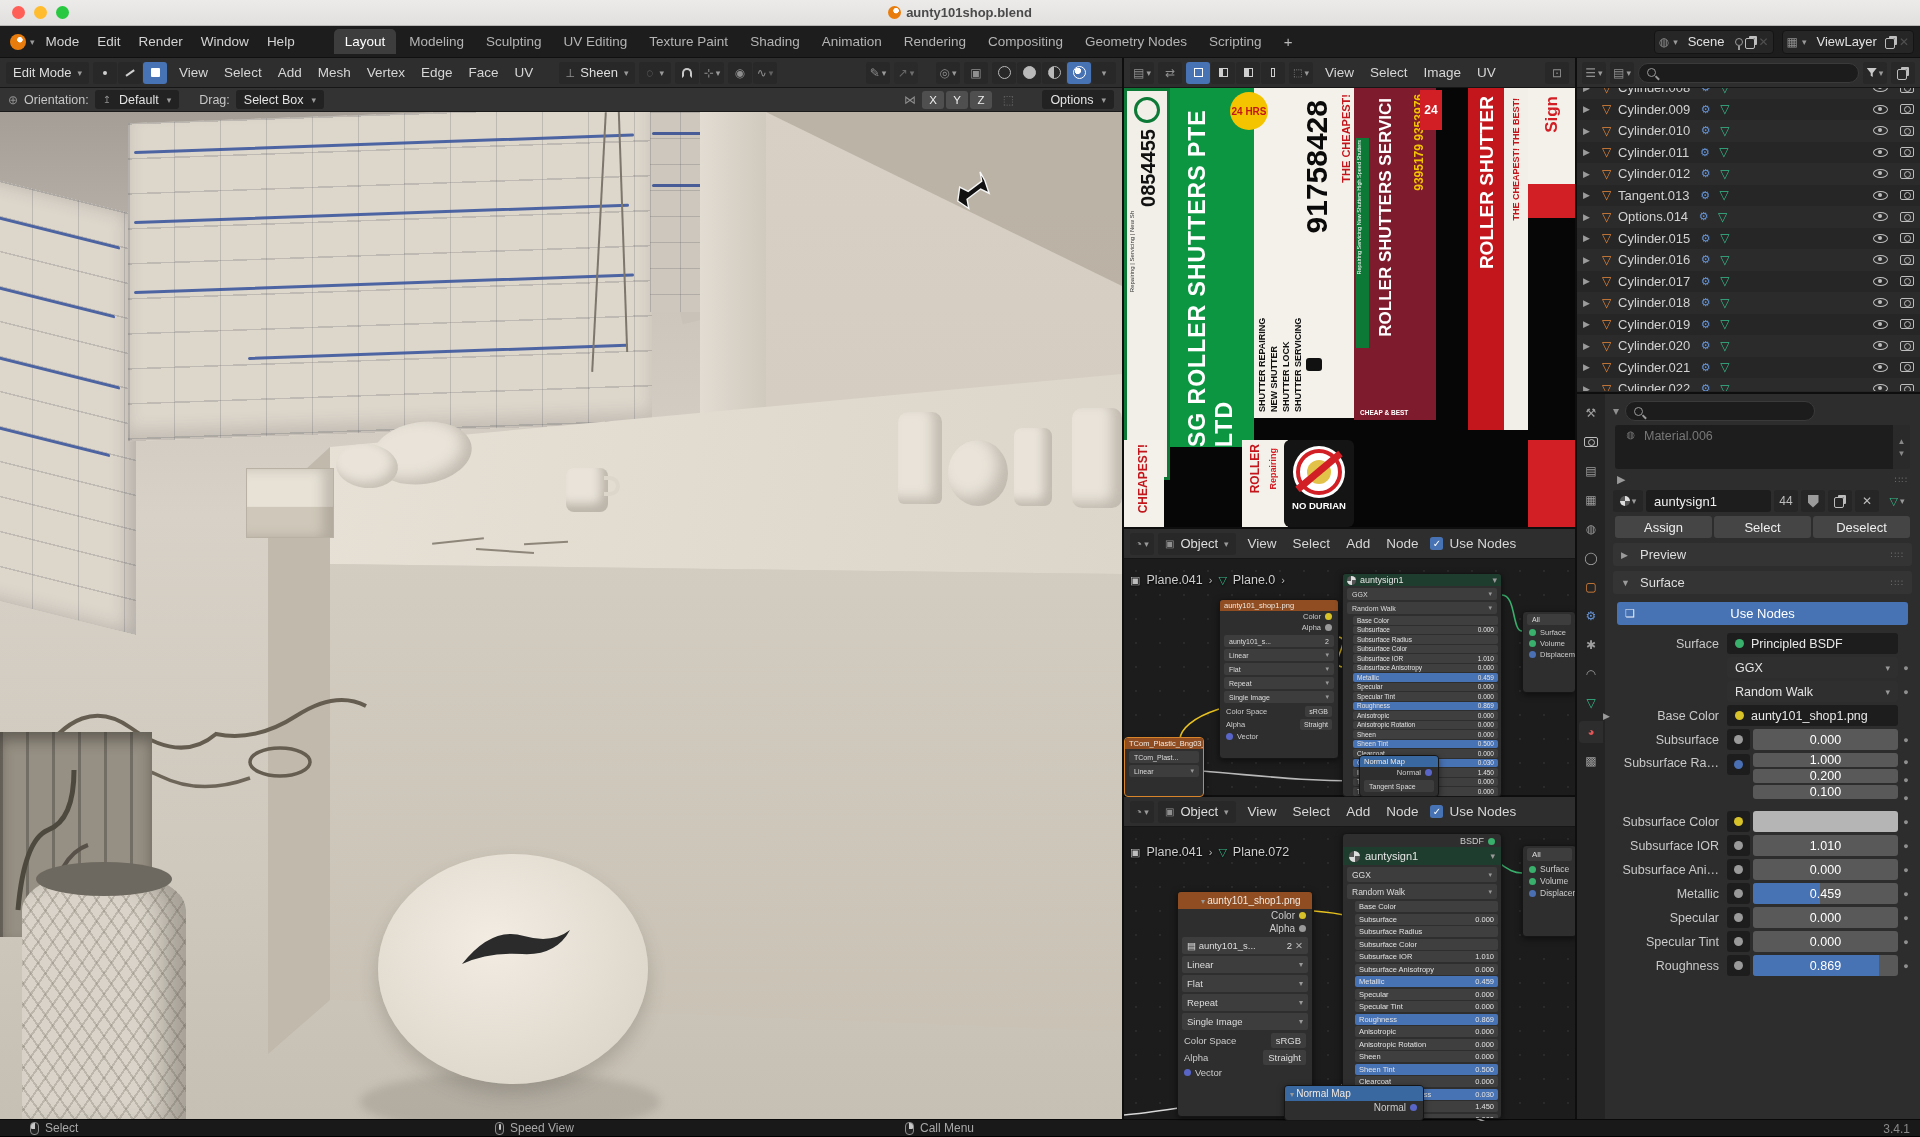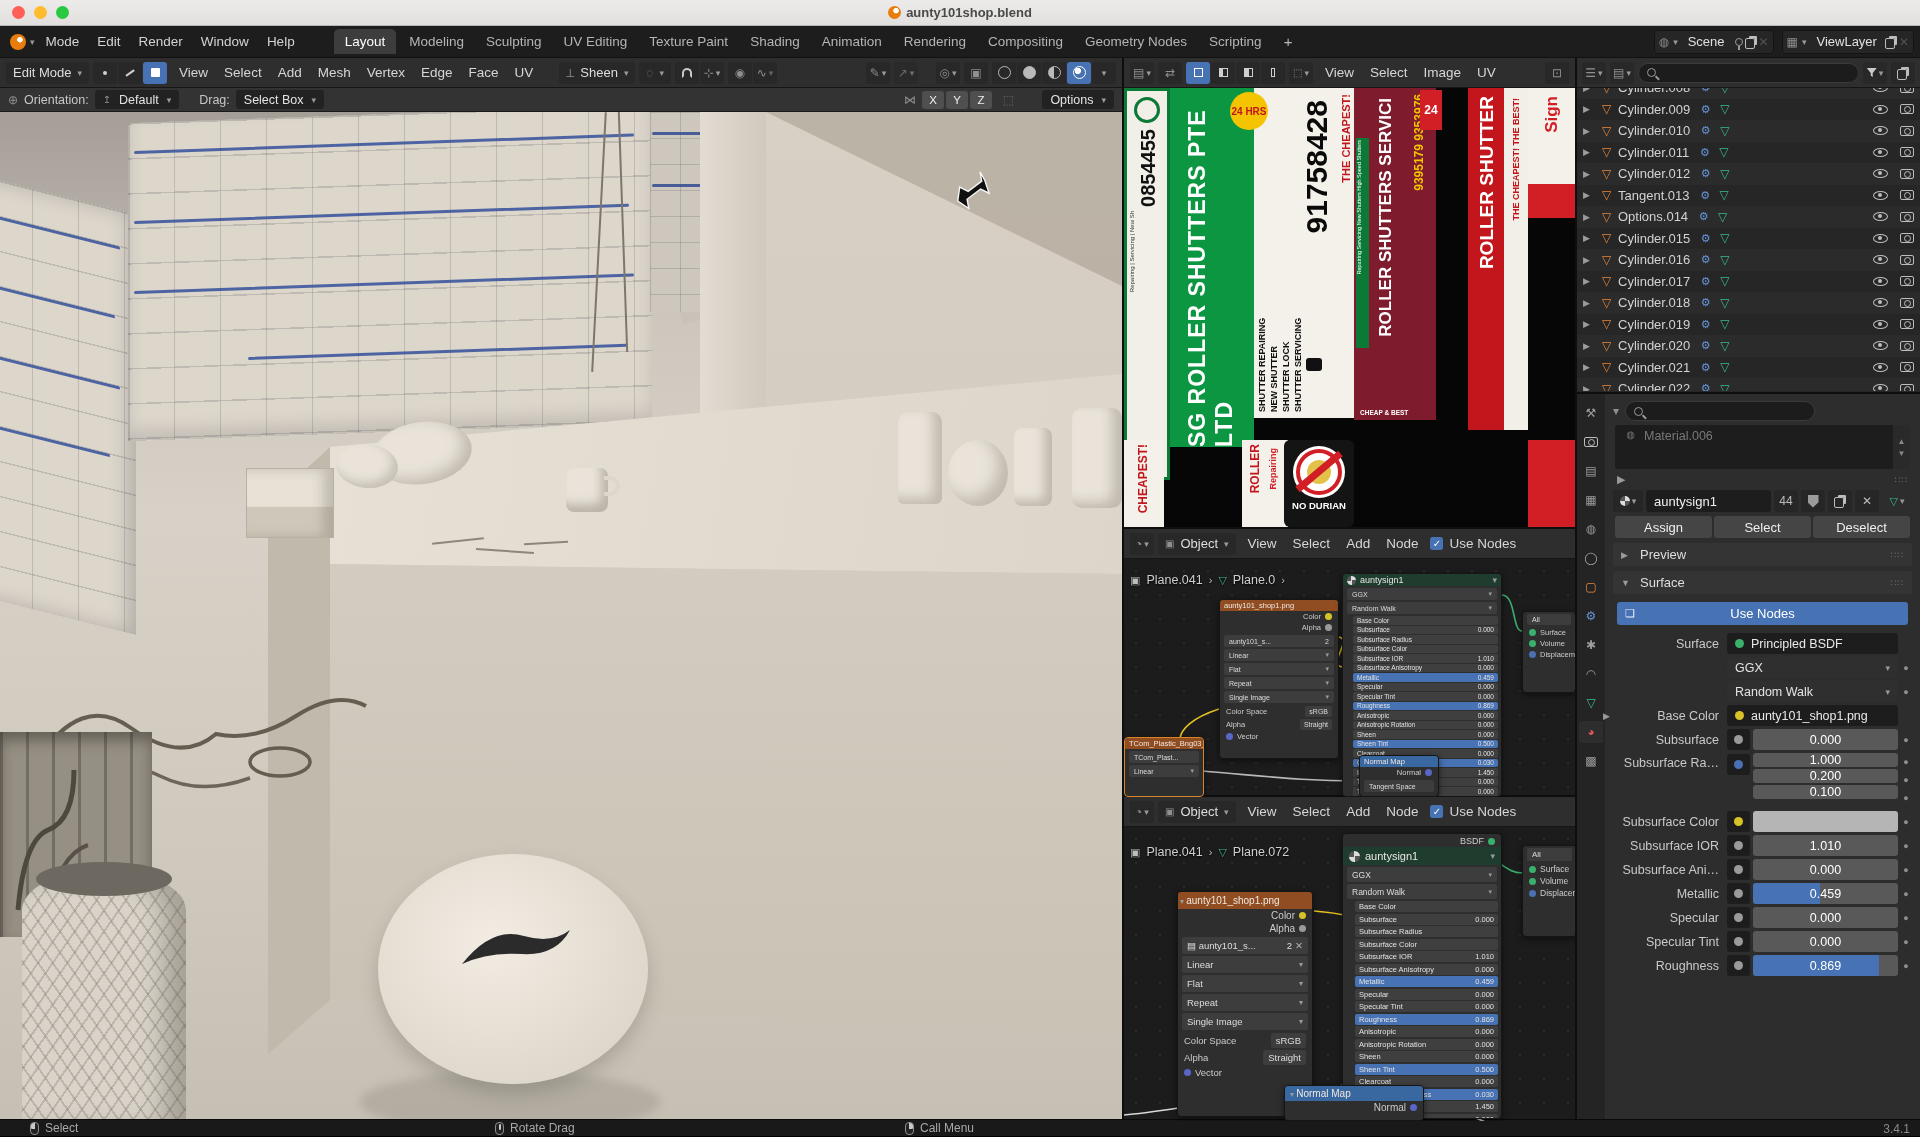--- a/index.html
+++ b/index.html
@@ -781,21 +781,21 @@
           <span>Plane.072</span>
       </div>
       <svg class="lines" style="left:0;top:0;width:453px;height:294px;z-index:1">
         <path class="wire" stroke="#e8c21f" stroke-width="2" d="M190,84 C 300,92 345,160 300,230 C 275,268 232,264 217,258"></path>
         <path class="wire" stroke="#39b06c" stroke-width="2" d="M352,28 C 374,28 380,46 398,46"></path>
         <path class="wire" stroke="#d8d8d8" stroke-width="2" d="M0,288 C 50,284 100,270 160,274"></path>
         <path class="wire" stroke="#d8d8d8" stroke-width="2" d="M300,280 C 335,280 352,292 364,296"></path>
       </svg>
 
       <div class="node" style="left:53px;top:64px;width:136px;height:226px;z-index:2">
-        <div class="nhead" style="font-size:10px;padding:3px 2px"><span class="caret" style="font-size:8px">▾ </span><span>aunty101_shop1.png</span></div>
+        <div class="nhead" style="font-size:10px;padding:3px 23px"><span class="caret" style="font-size:8px">▾ </span><span>aunty101_shop1.png</span></div>
         <div class="nout" style="font-size:10px">
             <span>Color</span>
             <span class="ndot y"></span>
           </div>
         <div class="nout" style="font-size:10px">
             <span>Alpha</span>
             <span class="ndot gr"></span>
           </div>
         <div class="nrowp" style="height:17px;font-size:9.5px">
             <span>▤ <span>aunty101_s...</span></span>
@@ -1373,21 +1373,21 @@
     <div class="sbitem" style="left:30px">
         <span class="mouse left">
           <i></i>
         </span>
         <span>Select</span>
       </div>
     <div class="sbitem" style="left:495px">
         <span class="mouse middle">
           <i></i>
         </span>
-        <span>Rotate Drag</span>
+        <span>Speed View</span>
       </div>
     <div class="sbitem" style="left:905px">
         <span class="mouse right">
           <i></i>
         </span>
         <span>Call Menu</span>
       </div>
     <div class="sbver">3.4.1</div>
   </div>
 

